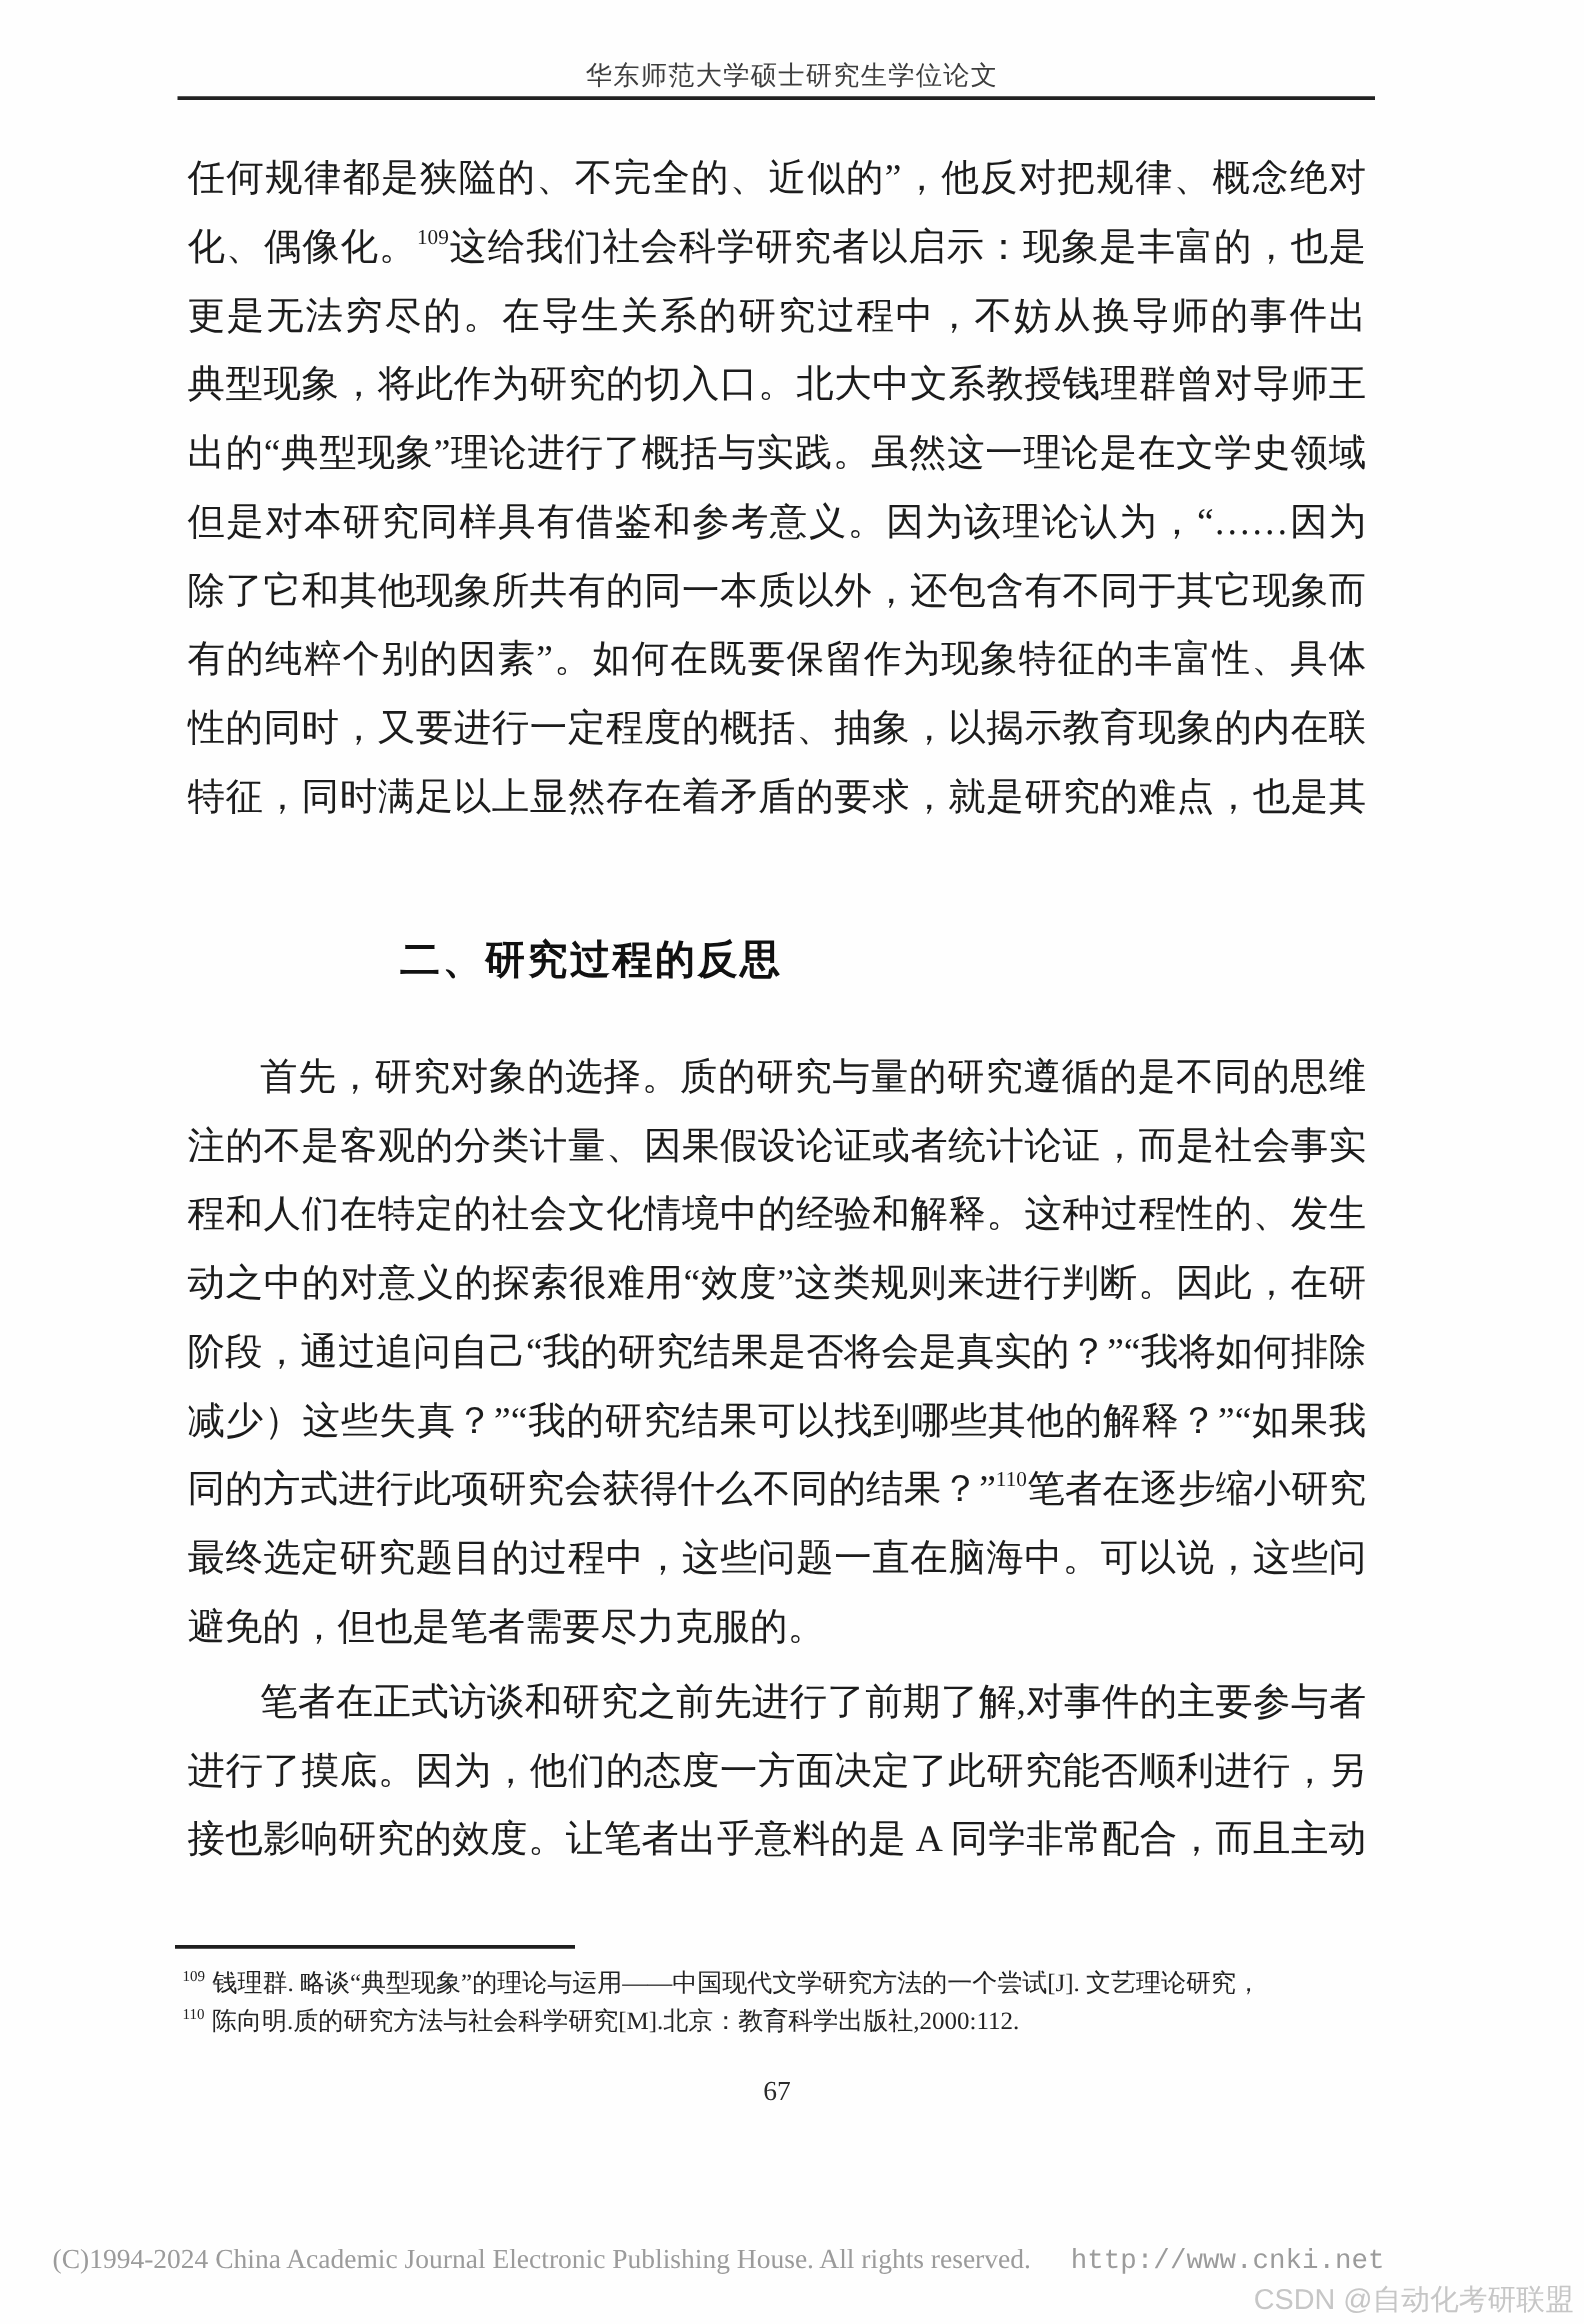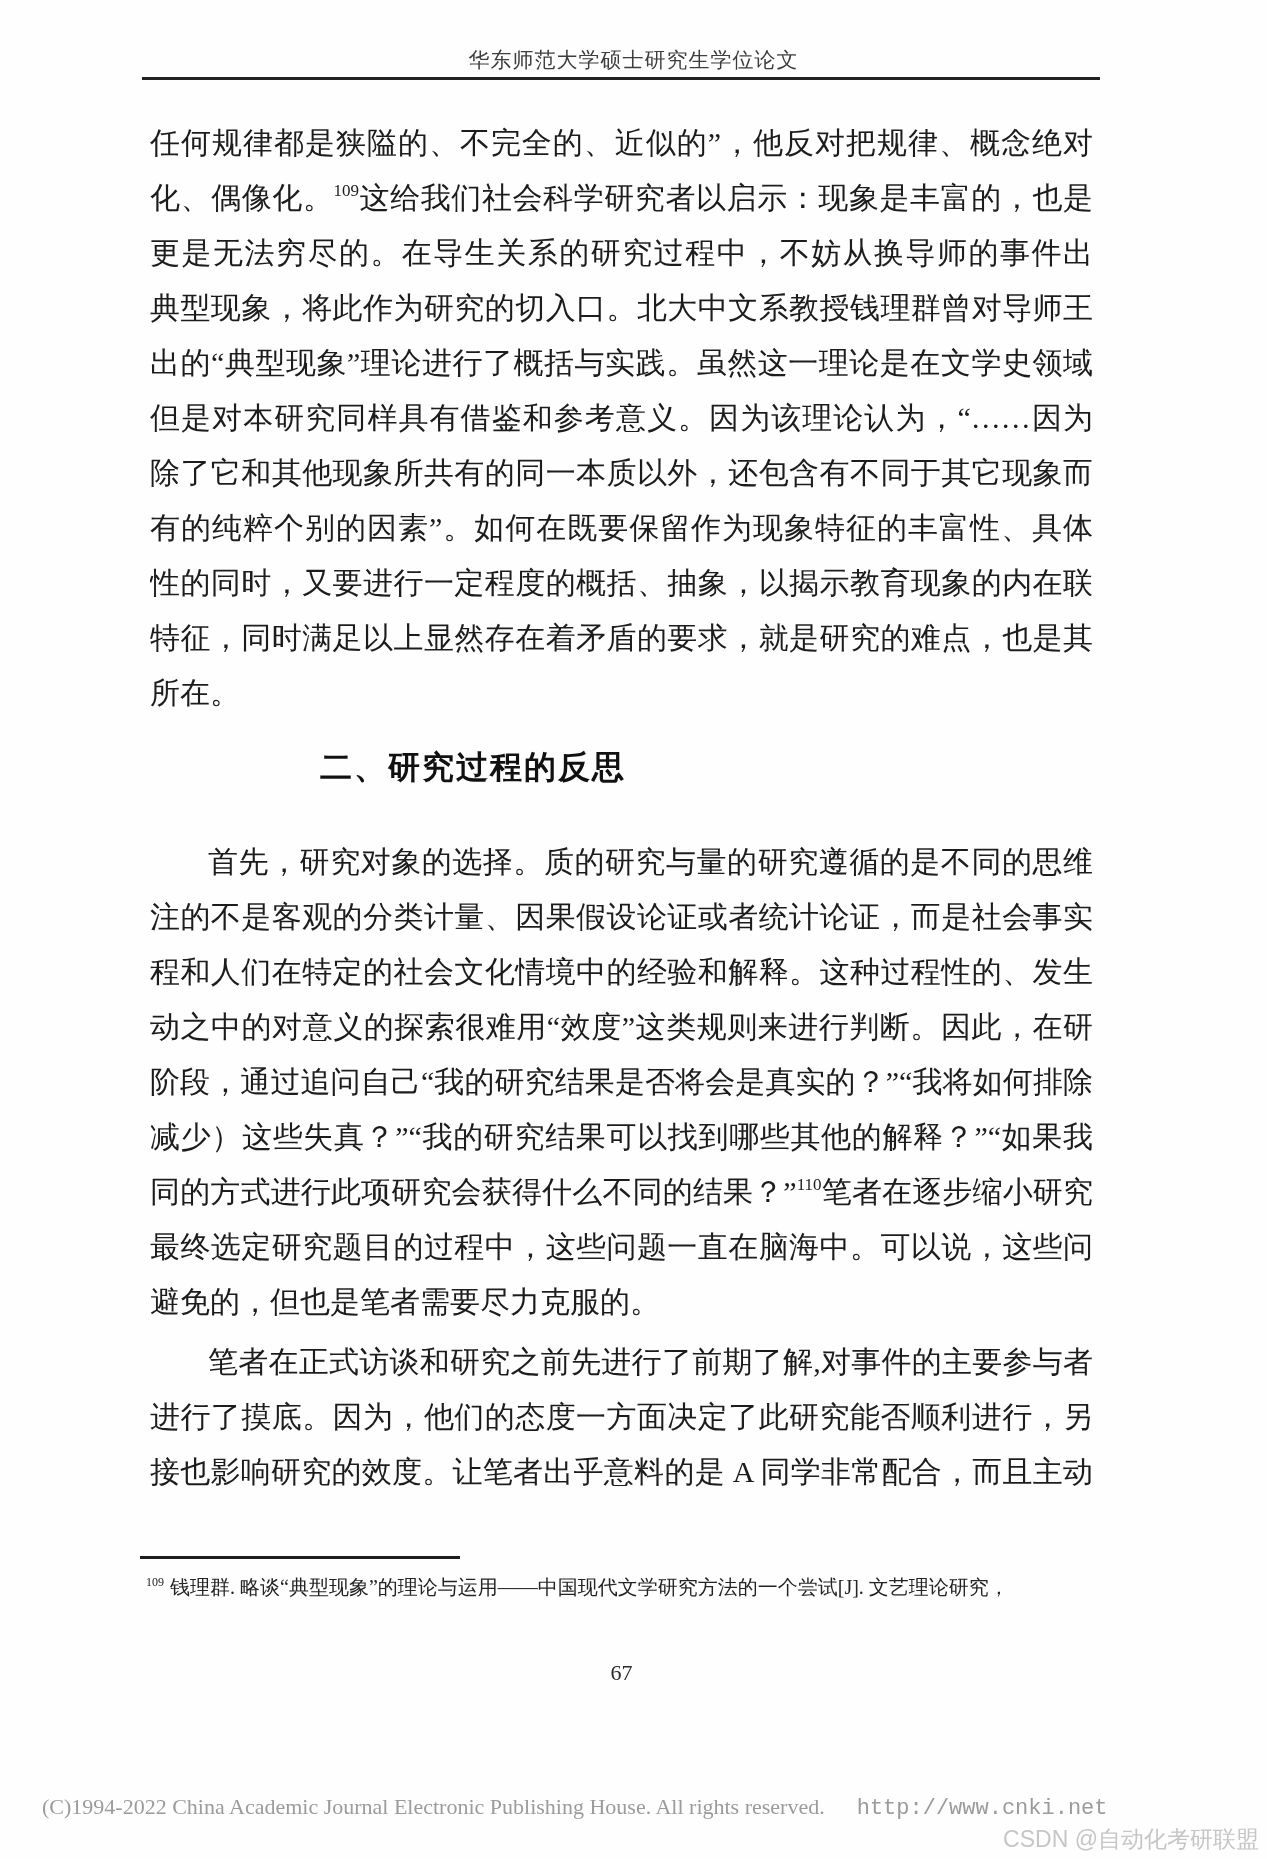--- a/index.html
+++ b/index.html
@@ -126,21 +126,20 @@
       <div class="line">任何规律都是狭隘的、不完全的、近似的”，他反对把规律、概念绝对化、简单</div>
       <div class="line"><span>化、偶像化。</span><sup>109</sup><span>这给我们社会科学研究者以启示：现象是丰富的，也是复杂的，</span></div>
       <div class="line">更是无法穷尽的。在导生关系的研究过程中，不妨从换导师的事件出发，抽离出</div>
       <div class="line">典型现象，将此作为研究的切入口。北大中文系教授钱理群曾对导师王瑶教授提</div>
       <div class="line">出的“典型现象”理论进行了概括与实践。虽然这一理论是在文学史领域实践，</div>
       <div class="line">但是对本研究同样具有借鉴和参考意义。因为该理论认为，“……因为某一现象</div>
       <div class="line">除了它和其他现象所共有的同一本质以外，还包含有不同于其它现象而为其所独</div>
       <div class="line">有的纯粹个别的因素”。如何在既要保留作为现象特征的丰富性、具体性、个别</div>
       <div class="line">性的同时，又要进行一定程度的概括、抽象，以揭示教育现象的内在联系与共同</div>
       <div class="line">特征，同时满足以上显然存在着矛盾的要求，就是研究的难点，也是其特殊困难</div>
-      <div class="line last">所在。</div>
     </div>
 
     <h2 class="section-heading">二、研究过程的反思</h2>
 
     <div class="para" id="p2">
       <div class="line indent">首先，研究对象的选择。质的研究与量的研究遵循的是不同的思维范式，关</div>
       <div class="line">注的不是客观的分类计量、因果假设论证或者统计论证，而是社会事实的建构过</div>
       <div class="line">程和人们在特定的社会文化情境中的经验和解释。这种过程性的、发生在人机互</div>
       <div class="line">动之中的对意义的探索很难用“效度”这类规则来进行判断。因此，在研究设计</div>
       <div class="line">阶段，通过追问自己“我的研究结果是否将会是真实的？”“我将如何排除（或</div>
@@ -155,21 +154,22 @@
       <div class="line">进行了摸底。因为，他们的态度一方面决定了此研究能否顺利进行，另一方面直</div>
       <div class="line last">接也影响研究的效度。让笔者出乎意料的是 A 同学非常配合，而且主动为笔者提</div>
     </div>
 
   </div>
 
   <div class="footnote-rule"></div>
 
   <div class="footnotes">
     <div class="footnote-line"><sup>109</sup><span>钱理群. 略谈“典型现象”的理论与运用——中国现代文学研究方法的一个尝试[J]. 文艺理论研究，</span></div>
+    <div class="footnote-line"><sup>110</sup><span>陈向明.质的研究方法与社会科学研究[M].北京：教育科学出版社,2000:112.</span></div>
   </div>
 
   <div class="page-number">67</div>
 
-  <div class="copyright-line"><span>(C)1994-2022 China Academic Journal Electronic Publishing House. All rights reserved.</span><span class="cnki-url">http://www.cnki.net</span></div>
+  <div class="copyright-line"><span>(C)1994-2024 China Academic Journal Electronic Publishing House. All rights reserved.</span><span class="cnki-url">http://www.cnki.net</span></div>
 
   <div class="watermark">CSDN @自动化考研联盟</div>
 
 </div>
 
 </body></html>

